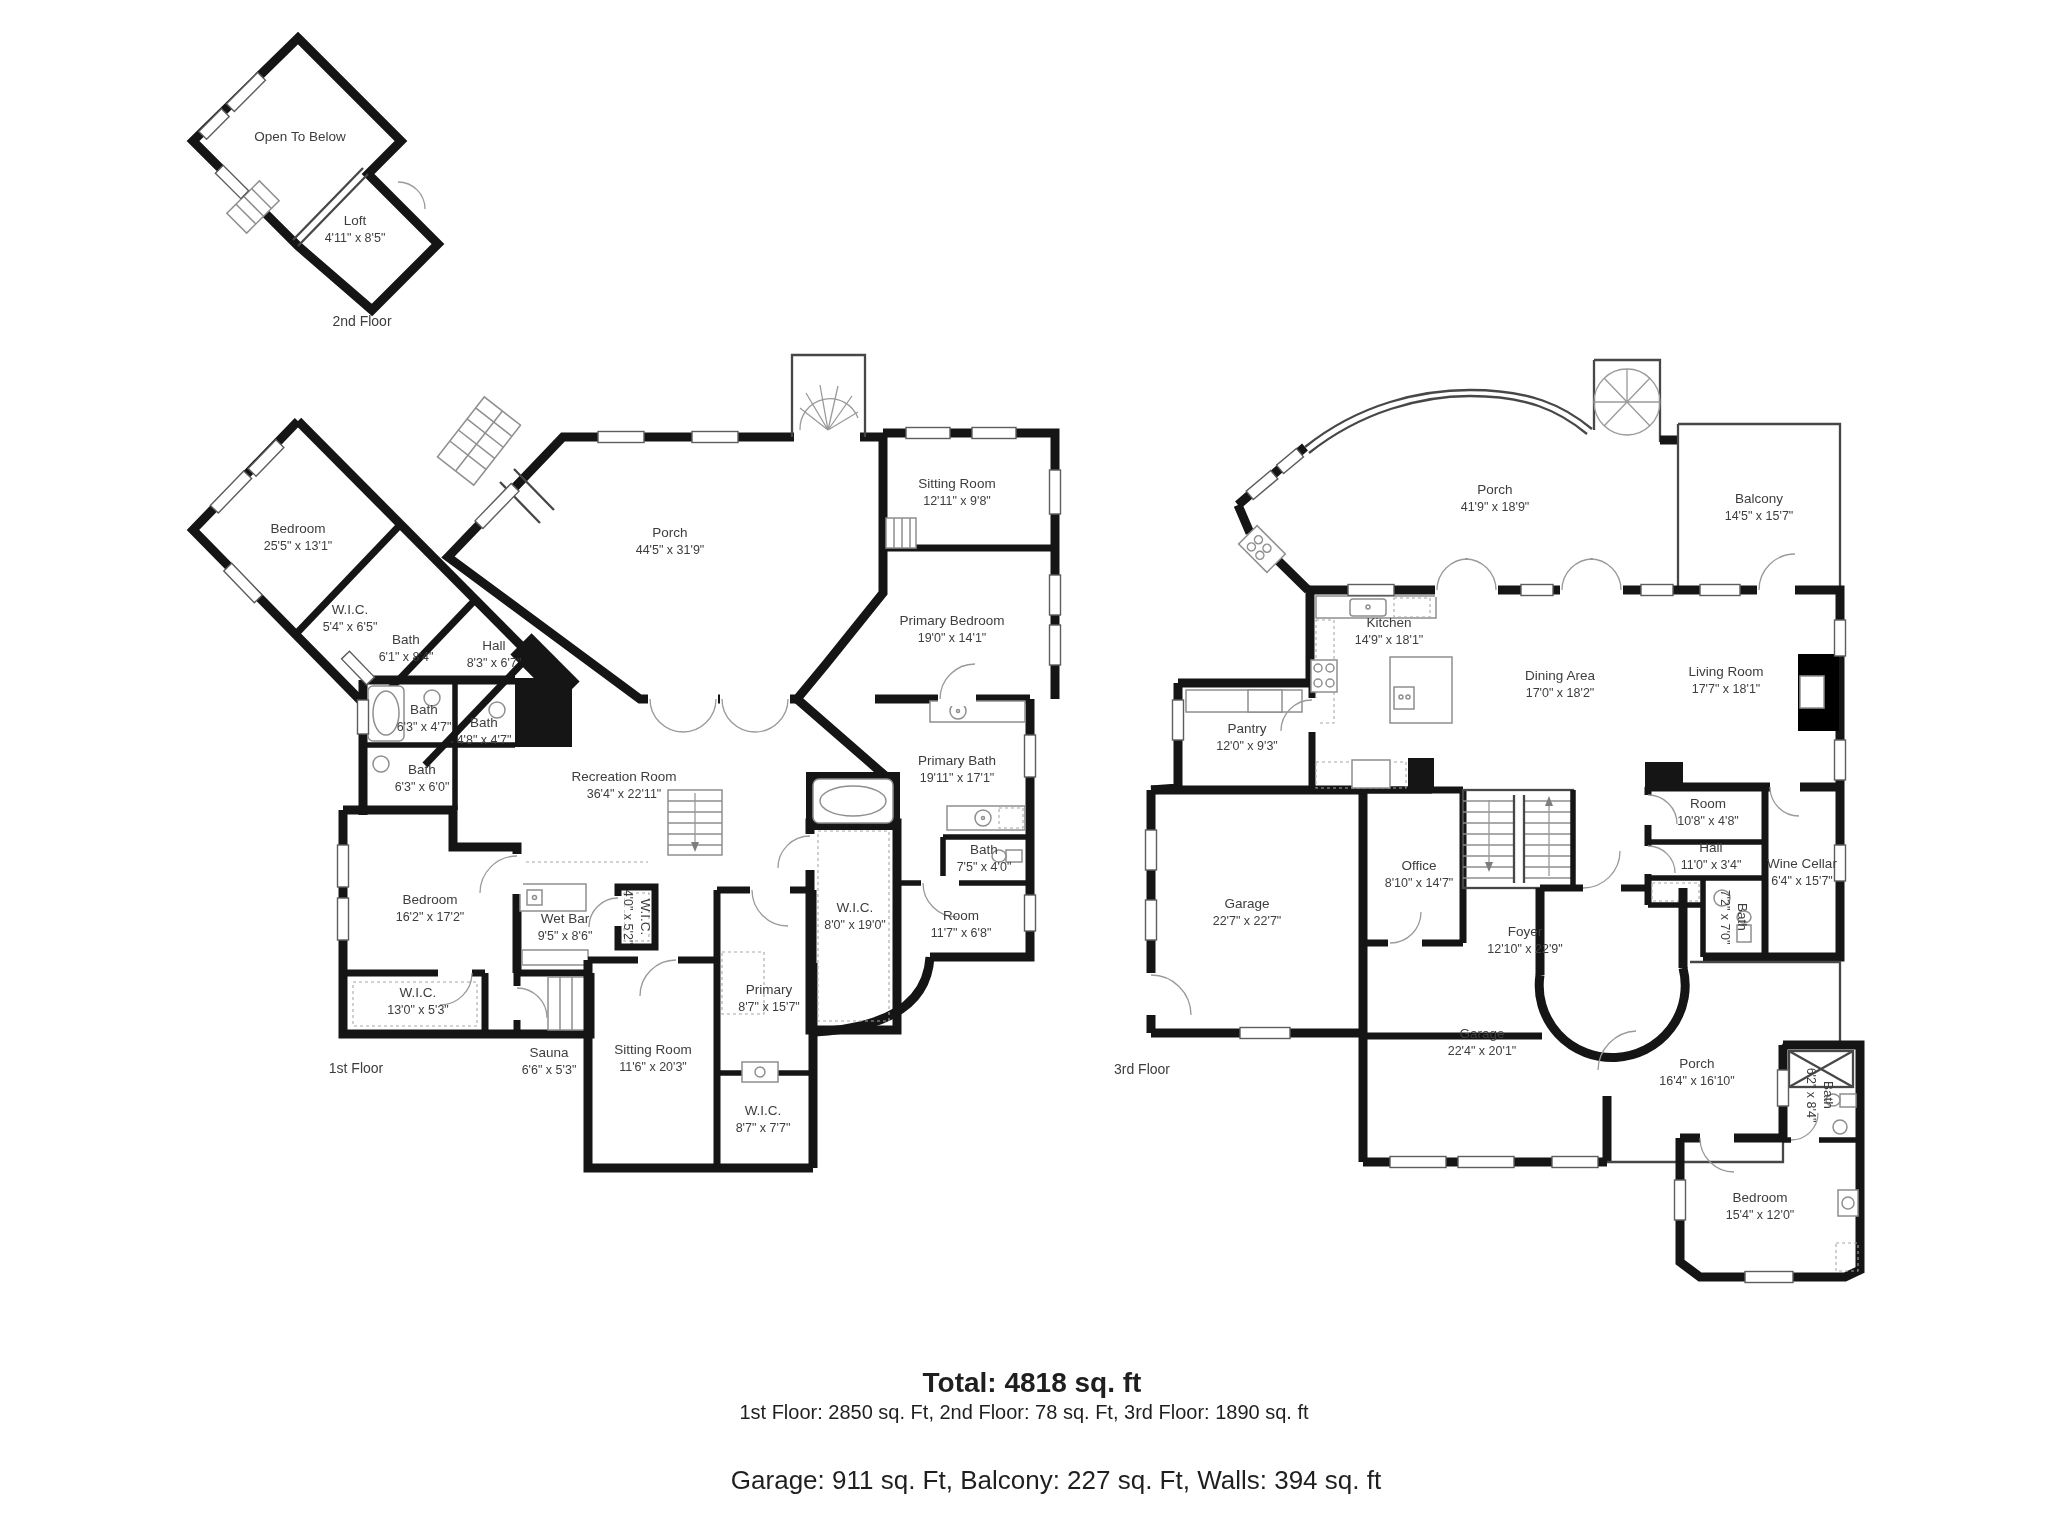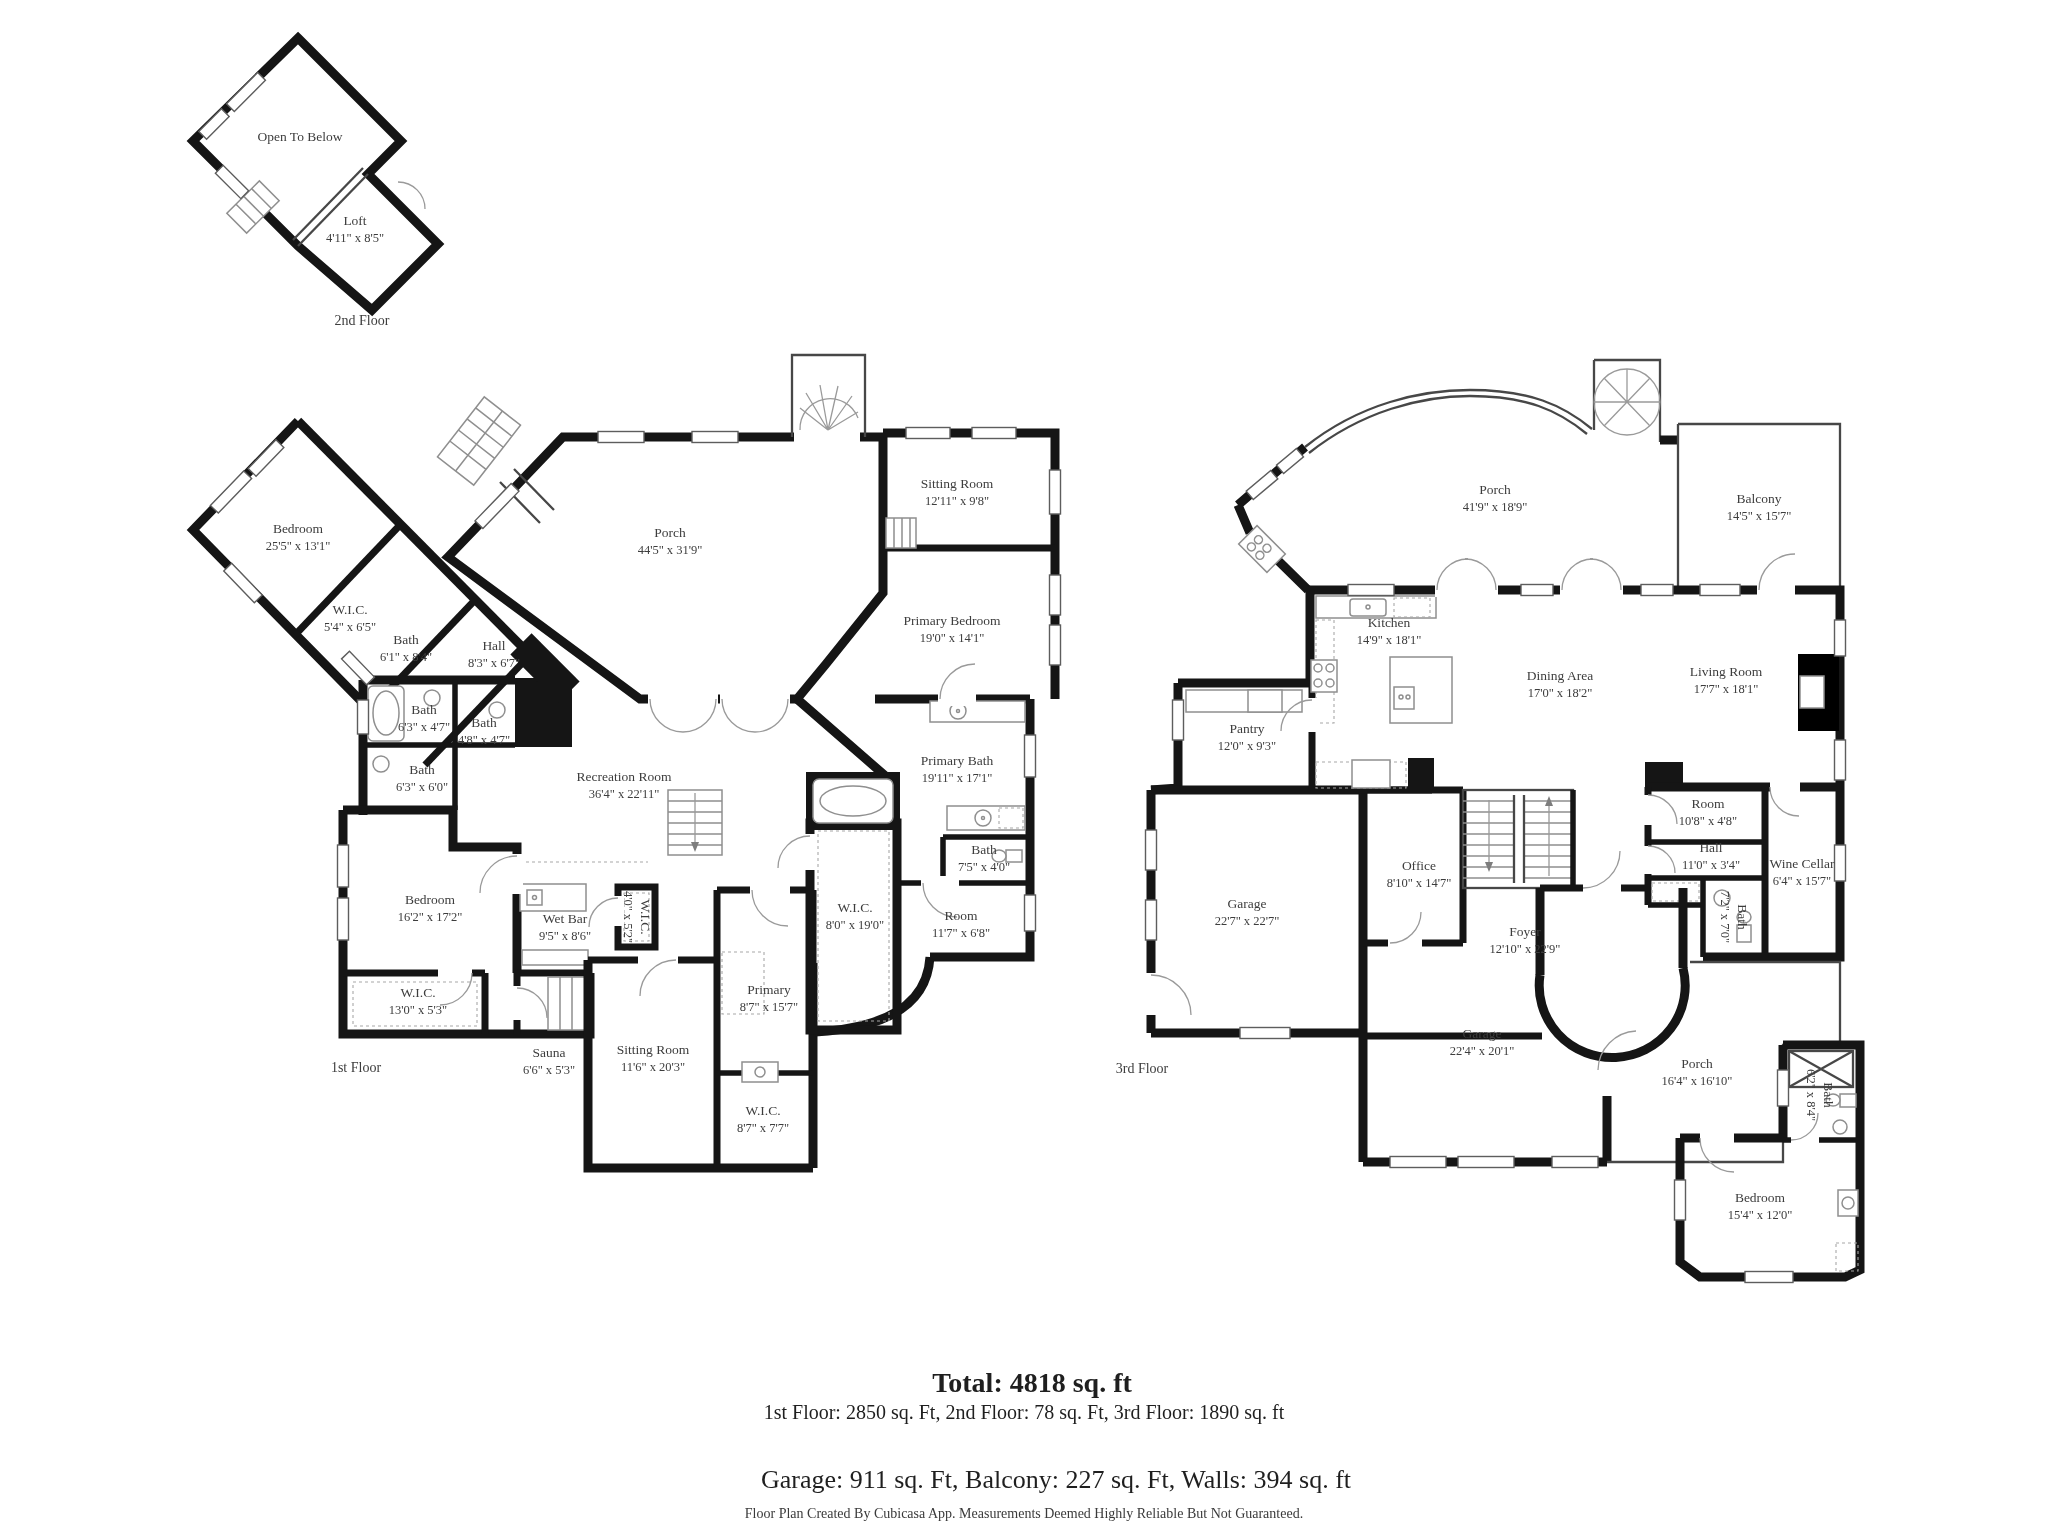--- a/index.html
+++ b/index.html
@@ -1,17 +1,17 @@
 <!DOCTYPE html>
 <html><head>
 <meta charset="utf-8">
 <style>
   html,body{margin:0;padding:0;background:#fff;}
   .page{position:relative;width:2048px;height:1536px;background:#fff;overflow:hidden;
-        font-family:Liberation Serif, serif;}
+        font-family:Liberation Sans, sans-serif;}
   .plan-svg{position:absolute;left:0;top:0;}
   
   .w  {stroke:#151515;fill:none;stroke-width:9;}
   .w7 {stroke:#151515;fill:none;stroke-width:7;}
   .w6 {stroke:#151515;fill:none;stroke-width:5.5;}
   .t  {stroke:#474747;fill:none;stroke-width:2.3;}
   .f  {stroke:#8f8f8f;fill:none;stroke-width:1.5;}
   .fw {stroke:#8f8f8f;fill:#fff;stroke-width:1.5;}
   .d  {stroke:#9a9a9a;fill:none;stroke-width:1.3;}
   .win{fill:#fff;stroke:#5d5d5d;stroke-width:1.4;}
@@ -569,15 +569,14 @@
   <div class="rlabel" style="left:1760px;top:1206px">
     <span class="nm">Bedroom</span>
         <span class="dm">15'4" x 12'0"</span>
   </div>
   <div class="fcaption" style="left:1142px;top:1069px">3rd Floor</div>
 </div>
 
 <div class="summary sum-total">Total: 4818 sq. ft</div>
 <div class="summary sum-line1">1st Floor: 2850 sq. Ft, 2nd Floor: 78 sq. Ft, 3rd Floor: 1890 sq. ft</div>
 <div class="summary sum-line3">Garage: 911 sq. Ft, Balcony: 227 sq. Ft, Walls: 394 sq. ft</div>
-<div class="summary sum-disc">Floor Plan Created By Cubicasa App. Measurements Deemed Highly Reliable But Not Guaranteed.</div>
 
 </div>
 
 </body></html>

